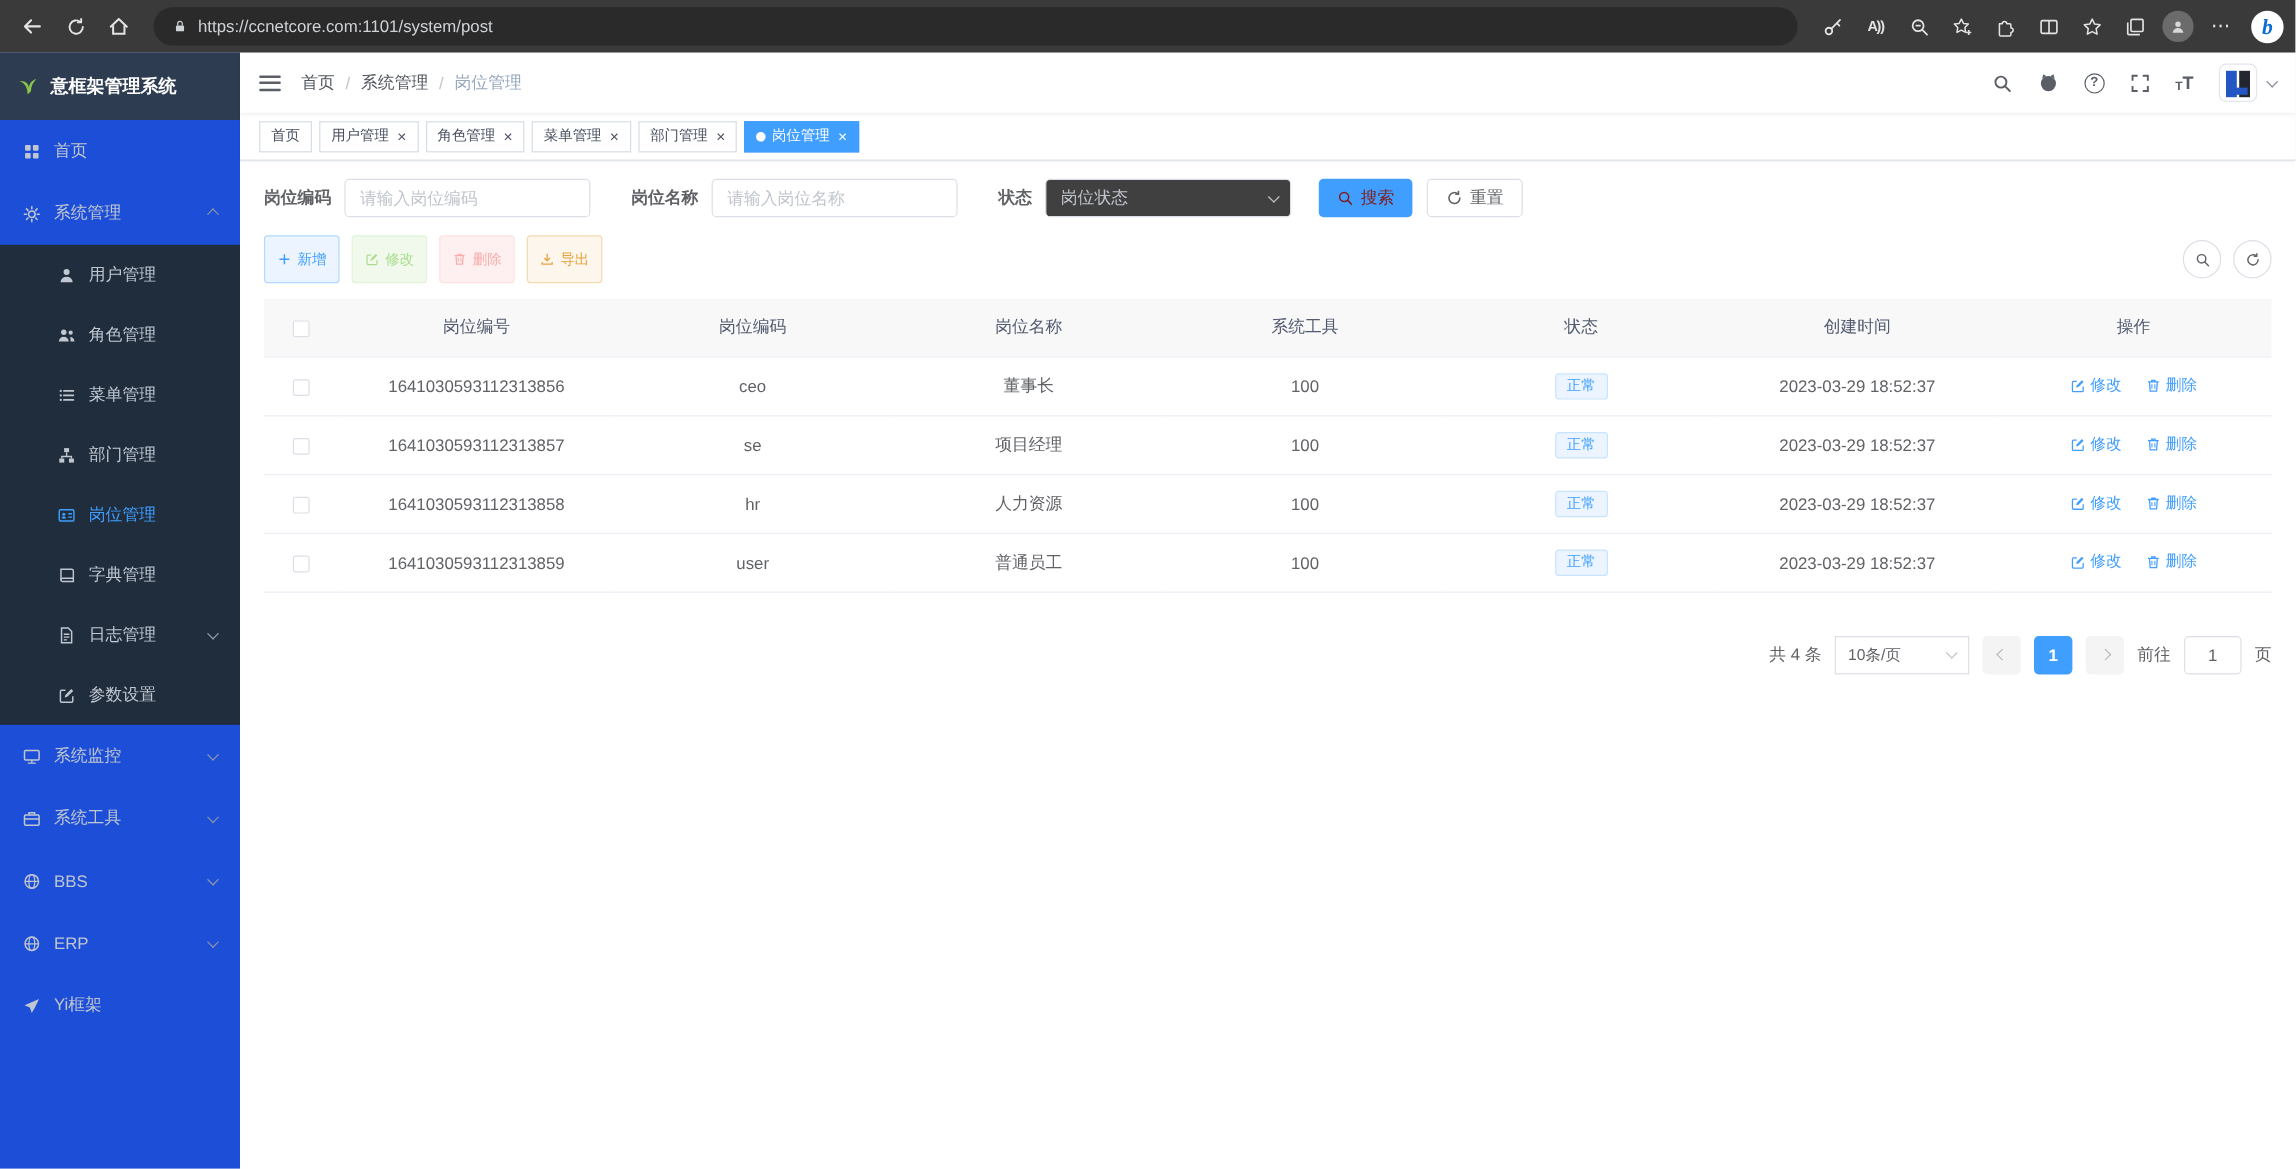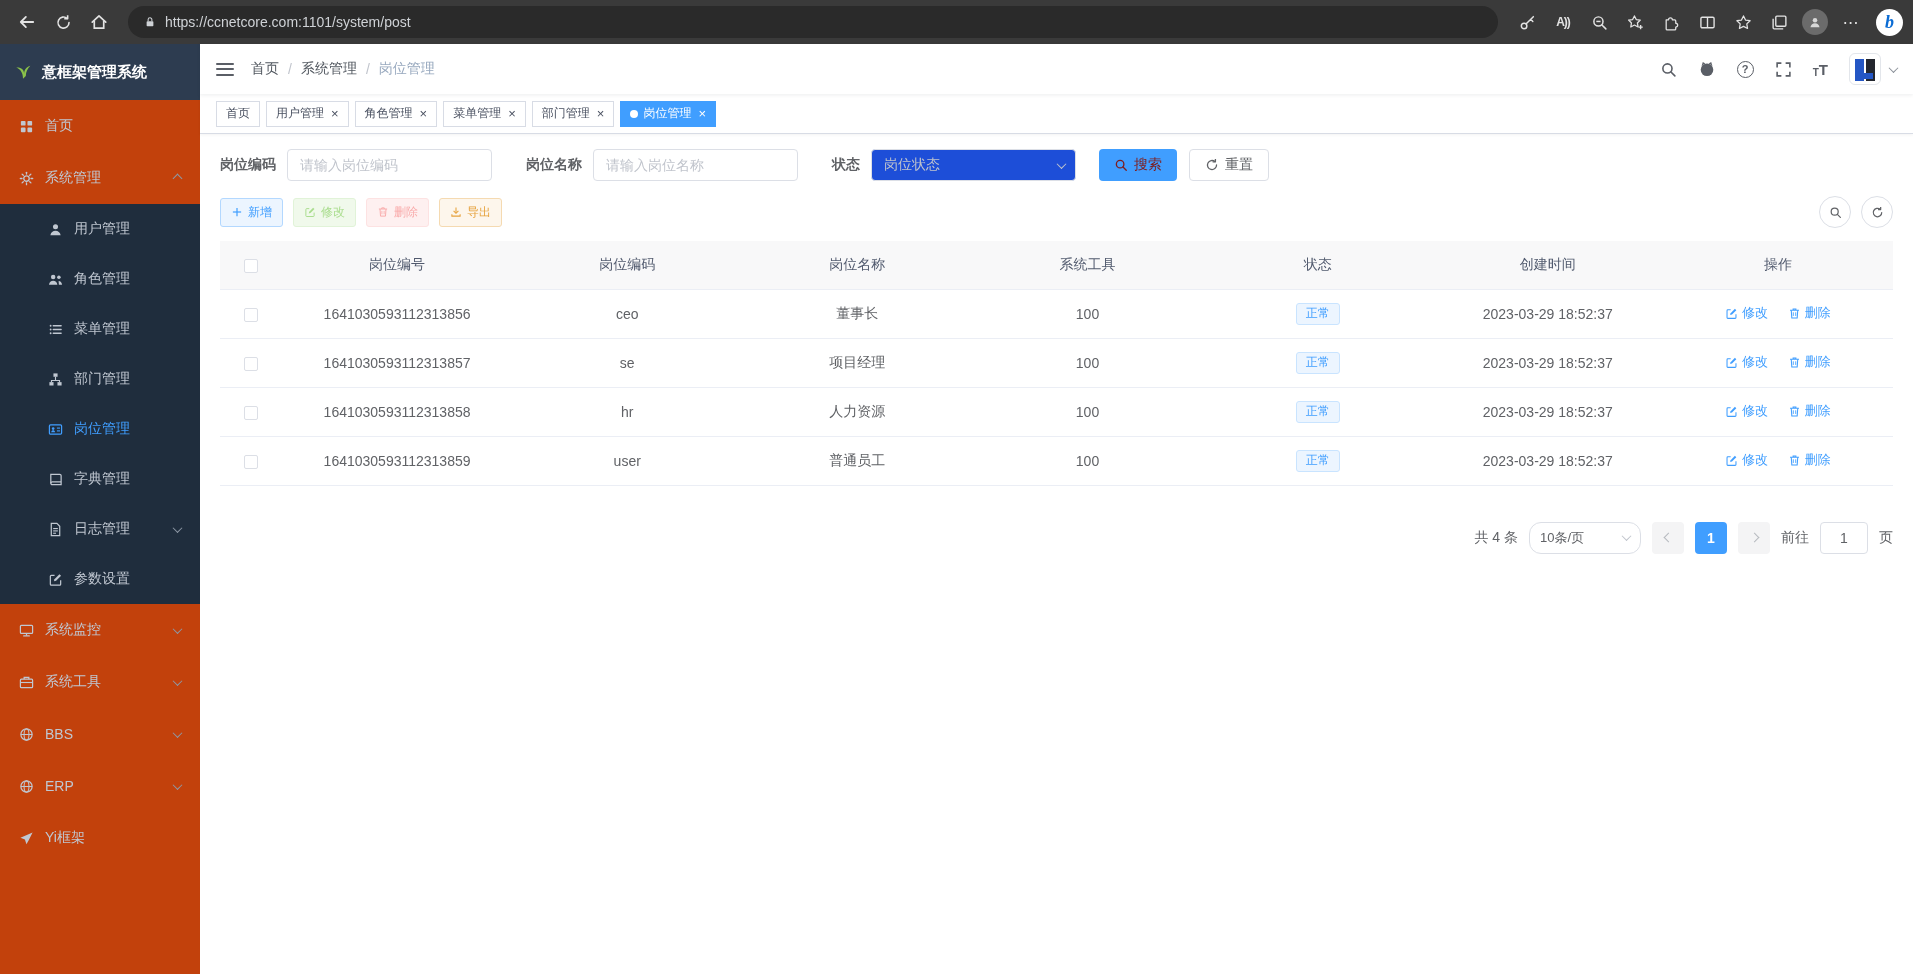--- a/index.html
+++ b/index.html
@@ -23,21 +23,21 @@
   .addr .url{white-space:nowrap;overflow:hidden}
   .readaloud span{font-size:12px;letter-spacing:-1px;font-weight:bold}
   .morebtn span{font-size:16px;letter-spacing:1px}
   .bing{width:27px;height:27px;border-radius:50%;background:#fff;display:flex;align-items:center;justify-content:center;margin-left:6px}
   .bing span{font-family:"Liberation Serif","DejaVu Serif",serif;font-weight:bold;font-style:italic;
     font-size:18px;background:none;color:#0b6cd4}
   .profcirc{width:26px;height:26px;border-radius:50%;background:#6b6b6b;display:flex;align-items:center;justify-content:center;color:#d8d8d8}
 
   
   .app{display:flex;height:930px}
-  .sidebar{width:200px;background:#c2410c;color:#c0c7d1;flex-shrink:0;overflow:hidden}
+  .sidebar{width:200px;background:#1d4ed8;color:#c0c7d1;flex-shrink:0;overflow:hidden}
   .logo{height:56px;display:flex;align-items:center;gap:10px;padding:0 14px;background:#2d3c50}
   .logo-title{color:#fff;font-weight:bold;font-size:15px;white-space:nowrap}
   .mitem{height:52px;display:flex;align-items:center;gap:11px;padding:0 19px;font-size:14px;cursor:pointer;white-space:nowrap}
   .mitem .arrow{margin-left:auto;color:#8d98a5}
   .submenu{background:#1f2d3d}
   .submenu .mitem{height:50px;padding-left:48px}
   .mitem.active{color:#409eff}
 
   .main{flex:1;display:flex;flex-direction:column;min-width:0;background:#fff}
 
@@ -71,31 +71,31 @@
   .tag .dot{width:8px;height:8px;border-radius:50%;background:#fff;display:inline-block}
 
   
   .content{flex:1;padding:15px 20px;background:#fff;overflow:hidden}
   .filter{display:flex;align-items:center}
   .flabel{font-weight:bold;color:#606266;margin-right:11px;white-space:nowrap}
   .inp{height:32px;width:205px;border:1px solid #dcdfe6;border-radius:4px;padding:0 12px;font-size:14px;
     color:#606266;outline:none;background:#fff}
   .inp::placeholder{color:#c0c4cc}
   .fgap{width:34px;flex-shrink:0}
-  .sel{height:32px;width:205px;border:1px solid #dcdfe6;border-radius:4px;padding:0 10px 0 12px;background:#1d4ed8;
+  .sel{height:32px;width:205px;border:1px solid #dcdfe6;border-radius:4px;padding:0 10px 0 12px;background:#404040;
     display:inline-flex;align-items:center;justify-content:space-between;cursor:pointer}
   .sel .ph{color:#c0c4cc}
   .sel .chev{color:#c0c4cc}
   .btn{height:32px;border-radius:4px;display:inline-flex;align-items:center;gap:6px;padding:0 15px;font-size:14px}
   .btn.primary{background:#409eff;color:#7f1d1d}
   .btn.plainb{background:#fff;border:1px solid #dcdfe6;color:#606266}
   .btngap{width:23px;flex-shrink:0}
 
   .tools{display:flex;align-items:center;gap:10px;margin-top:15px}
-  .mini{height:29px;border-radius:3px;display:inline-flex;align-items:center;gap:5px;padding:0 10px;
+  .mini{height:40px;border-radius:3px;display:inline-flex;align-items:center;gap:5px;padding:0 10px;
     font-size:12px;border:1px solid transparent}
   .mini.add{color:#409eff;background:#ecf5ff;border-color:#b3d8ff}
   .mini.mod{color:#a9dd8d;background:#f0f9eb;border-color:#e1f3d8;cursor:not-allowed}
   .mini.del{color:#f9abab;background:#fef0f0;border-color:#fde2e2;cursor:not-allowed}
   .mini.exp{color:#e6a23c;background:#fdf6ec;border-color:#f5dab1}
   .tool-right{margin-left:auto;display:flex;gap:10px}
   .circlebtn{width:32px;height:32px;border-radius:50%;border:1px solid #dcdfe6;background:#fff;color:#606266;
     display:flex;align-items:center;justify-content:center}
 
   table{width:100%;border-collapse:collapse;table-layout:fixed;margin-top:13px;font-size:14px}
@@ -104,21 +104,21 @@
   tbody td{height:49px;text-align:center;border-bottom:1px solid #ebeef5;color:#606266;white-space:nowrap;
     overflow:hidden;text-overflow:ellipsis}
   .cb{width:14px;height:14px;border:1px solid #dcdfe6;border-radius:2px;background:#fff;display:inline-block;
     vertical-align:middle;cursor:pointer}
   .tagc{display:inline-flex;align-items:center;height:22px;padding:0 9px;font-size:12px;color:#409eff;
     background:#ecf5ff;border:1px solid #c9e4ff;border-radius:3px}
   .ops a{color:#409eff;display:inline-flex;align-items:center;gap:4px;font-size:13px;cursor:pointer;text-decoration:none}
   .ops a + a{margin-left:16px}
 
   .pag{display:flex;align-items:center;justify-content:flex-end;gap:11px;margin-top:36px;font-size:14px;color:#606266}
-  .psel{width:112px;height:32px;border:1px solid #dcdfe6;border-radius:12px;background:#fff;
+  .psel{width:112px;height:32px;border:1px solid #dcdfe6;border-radius:0;background:#fff;
     display:inline-flex;align-items:center;justify-content:space-between;padding:0 10px;font-size:13px;cursor:pointer}
   .psel .chev{color:#c0c4cc}
   .pbtn{min-width:32px;height:32px;border-radius:4px;background:#f4f4f5;color:#b6babf;
     display:inline-flex;align-items:center;justify-content:center}
   .pbtn.active{background:#409eff;color:#fff;font-weight:bold}
   .ginp{width:48px;height:32px;border:1px solid #dcdfe6;border-radius:4px;text-align:center;font-size:14px;
     color:#606266;outline:none}
 </style>
 </head>
 <body>

